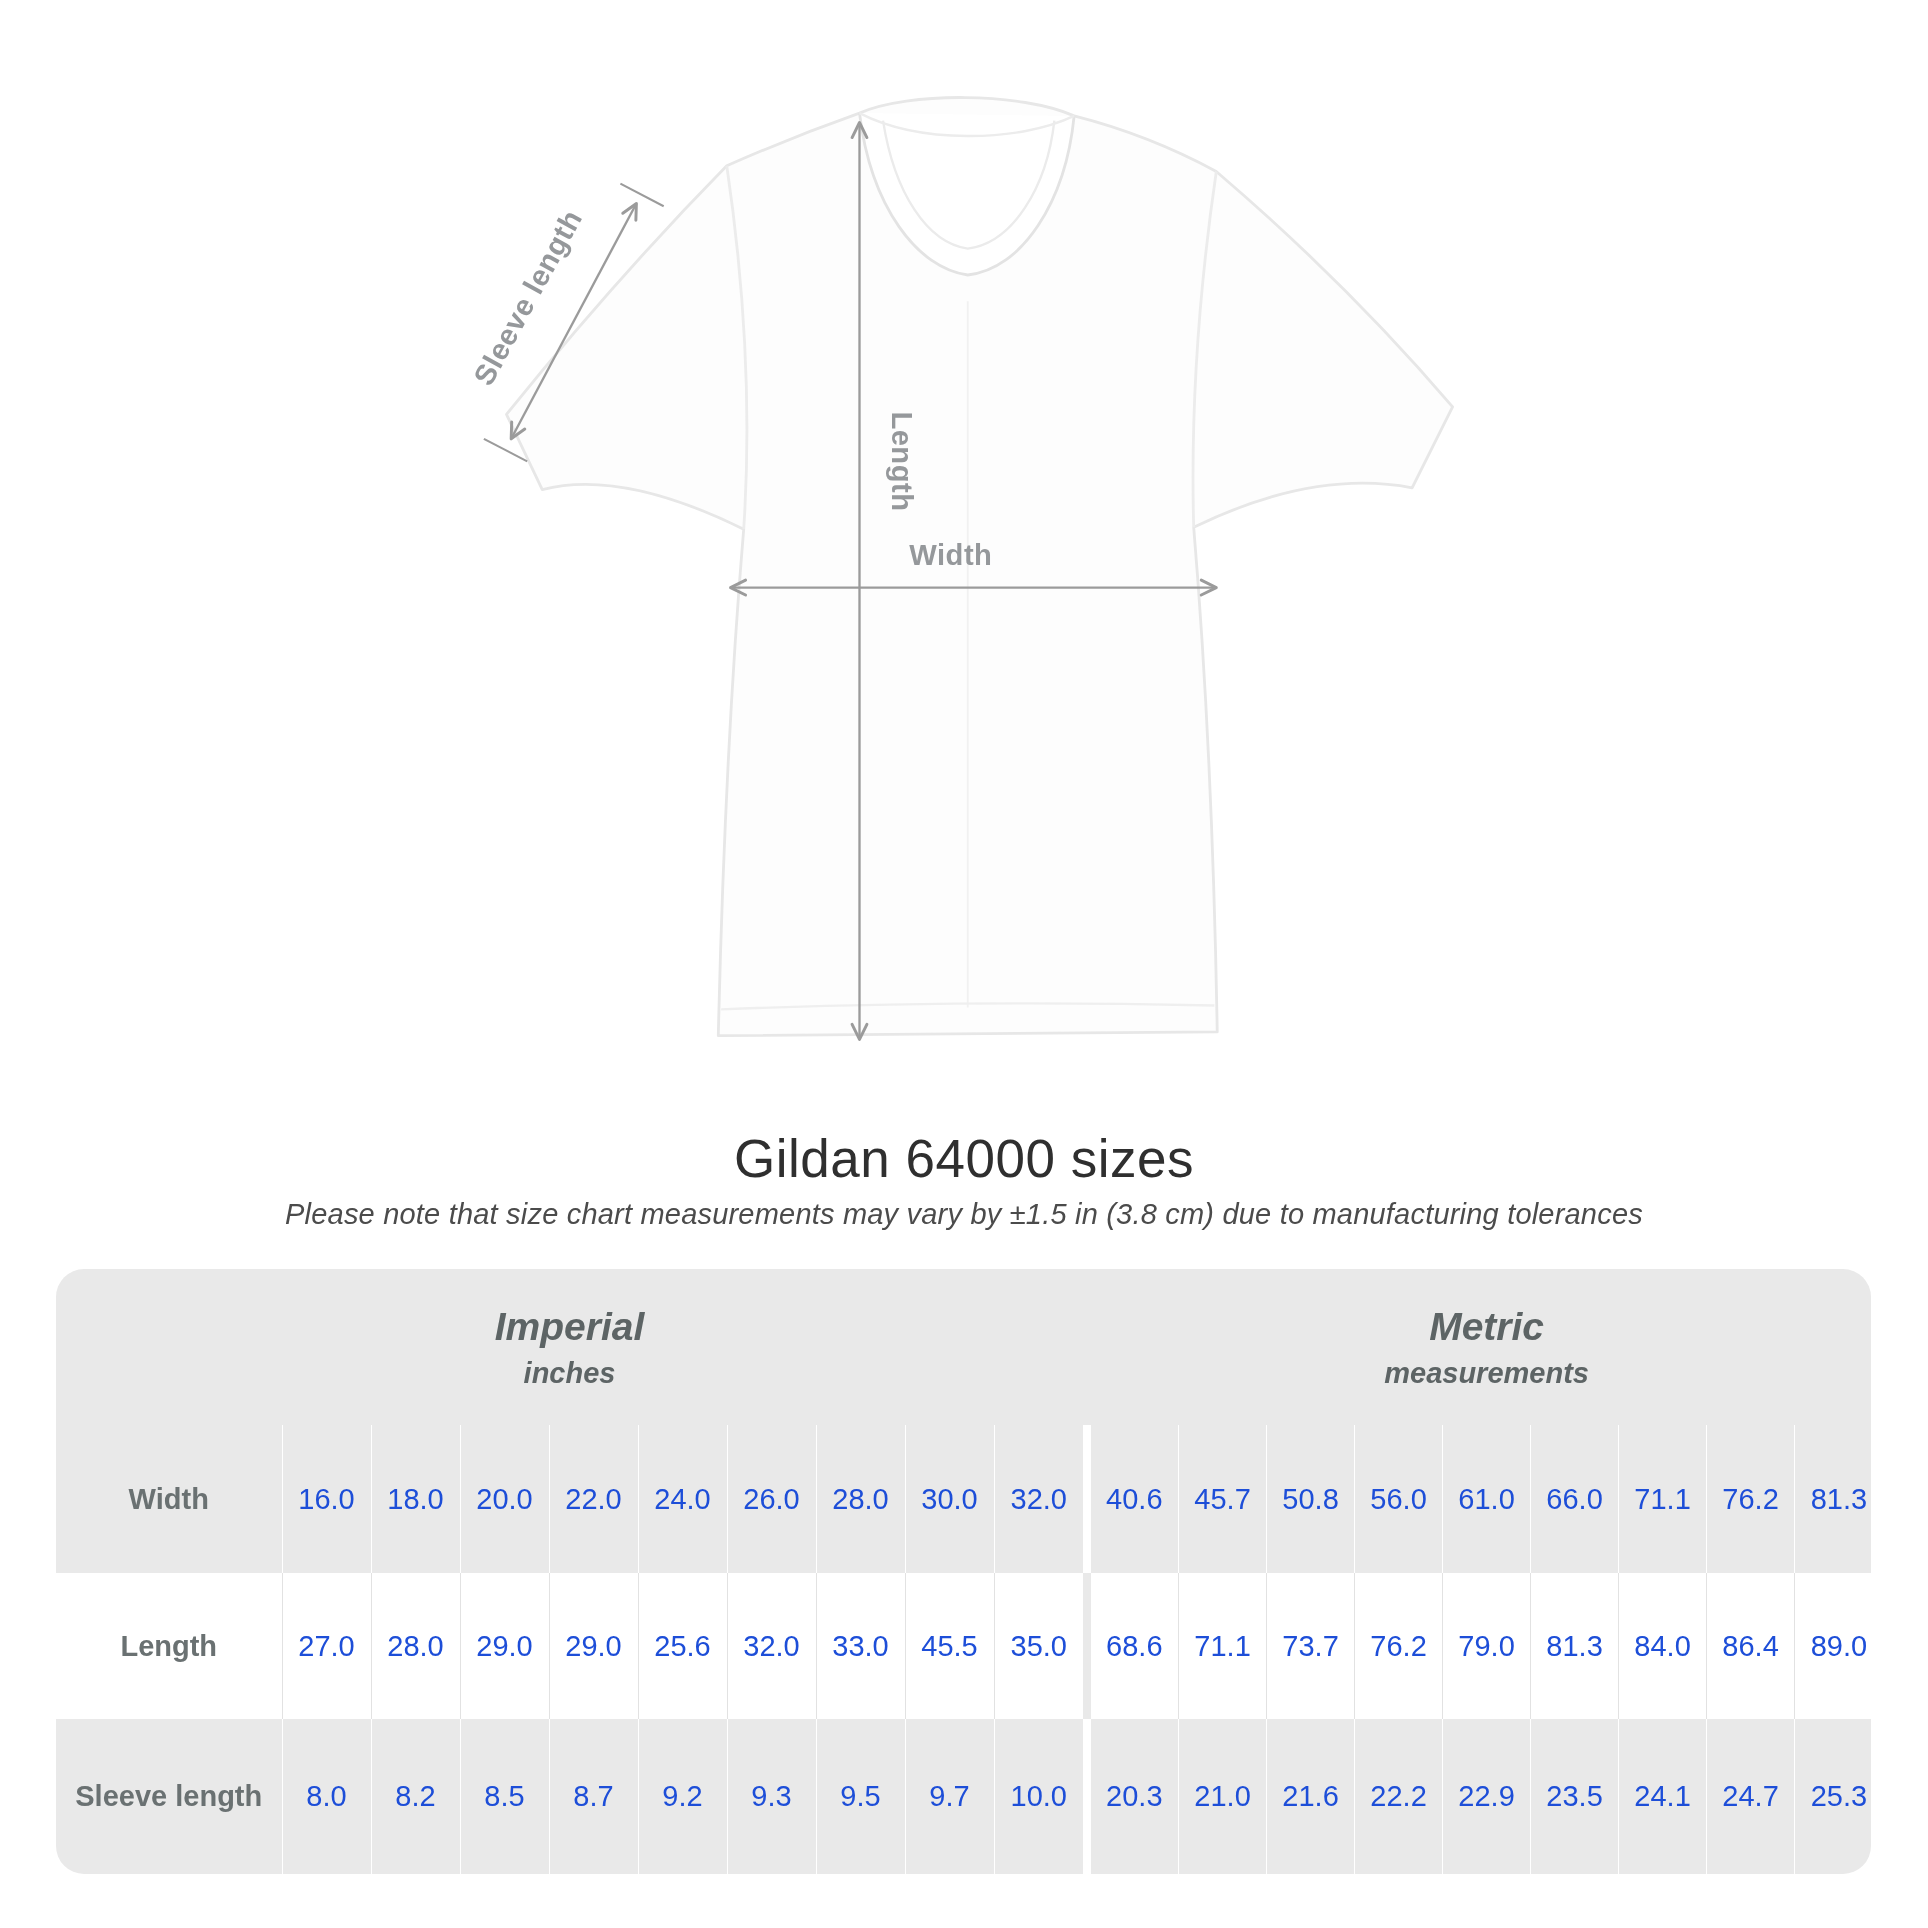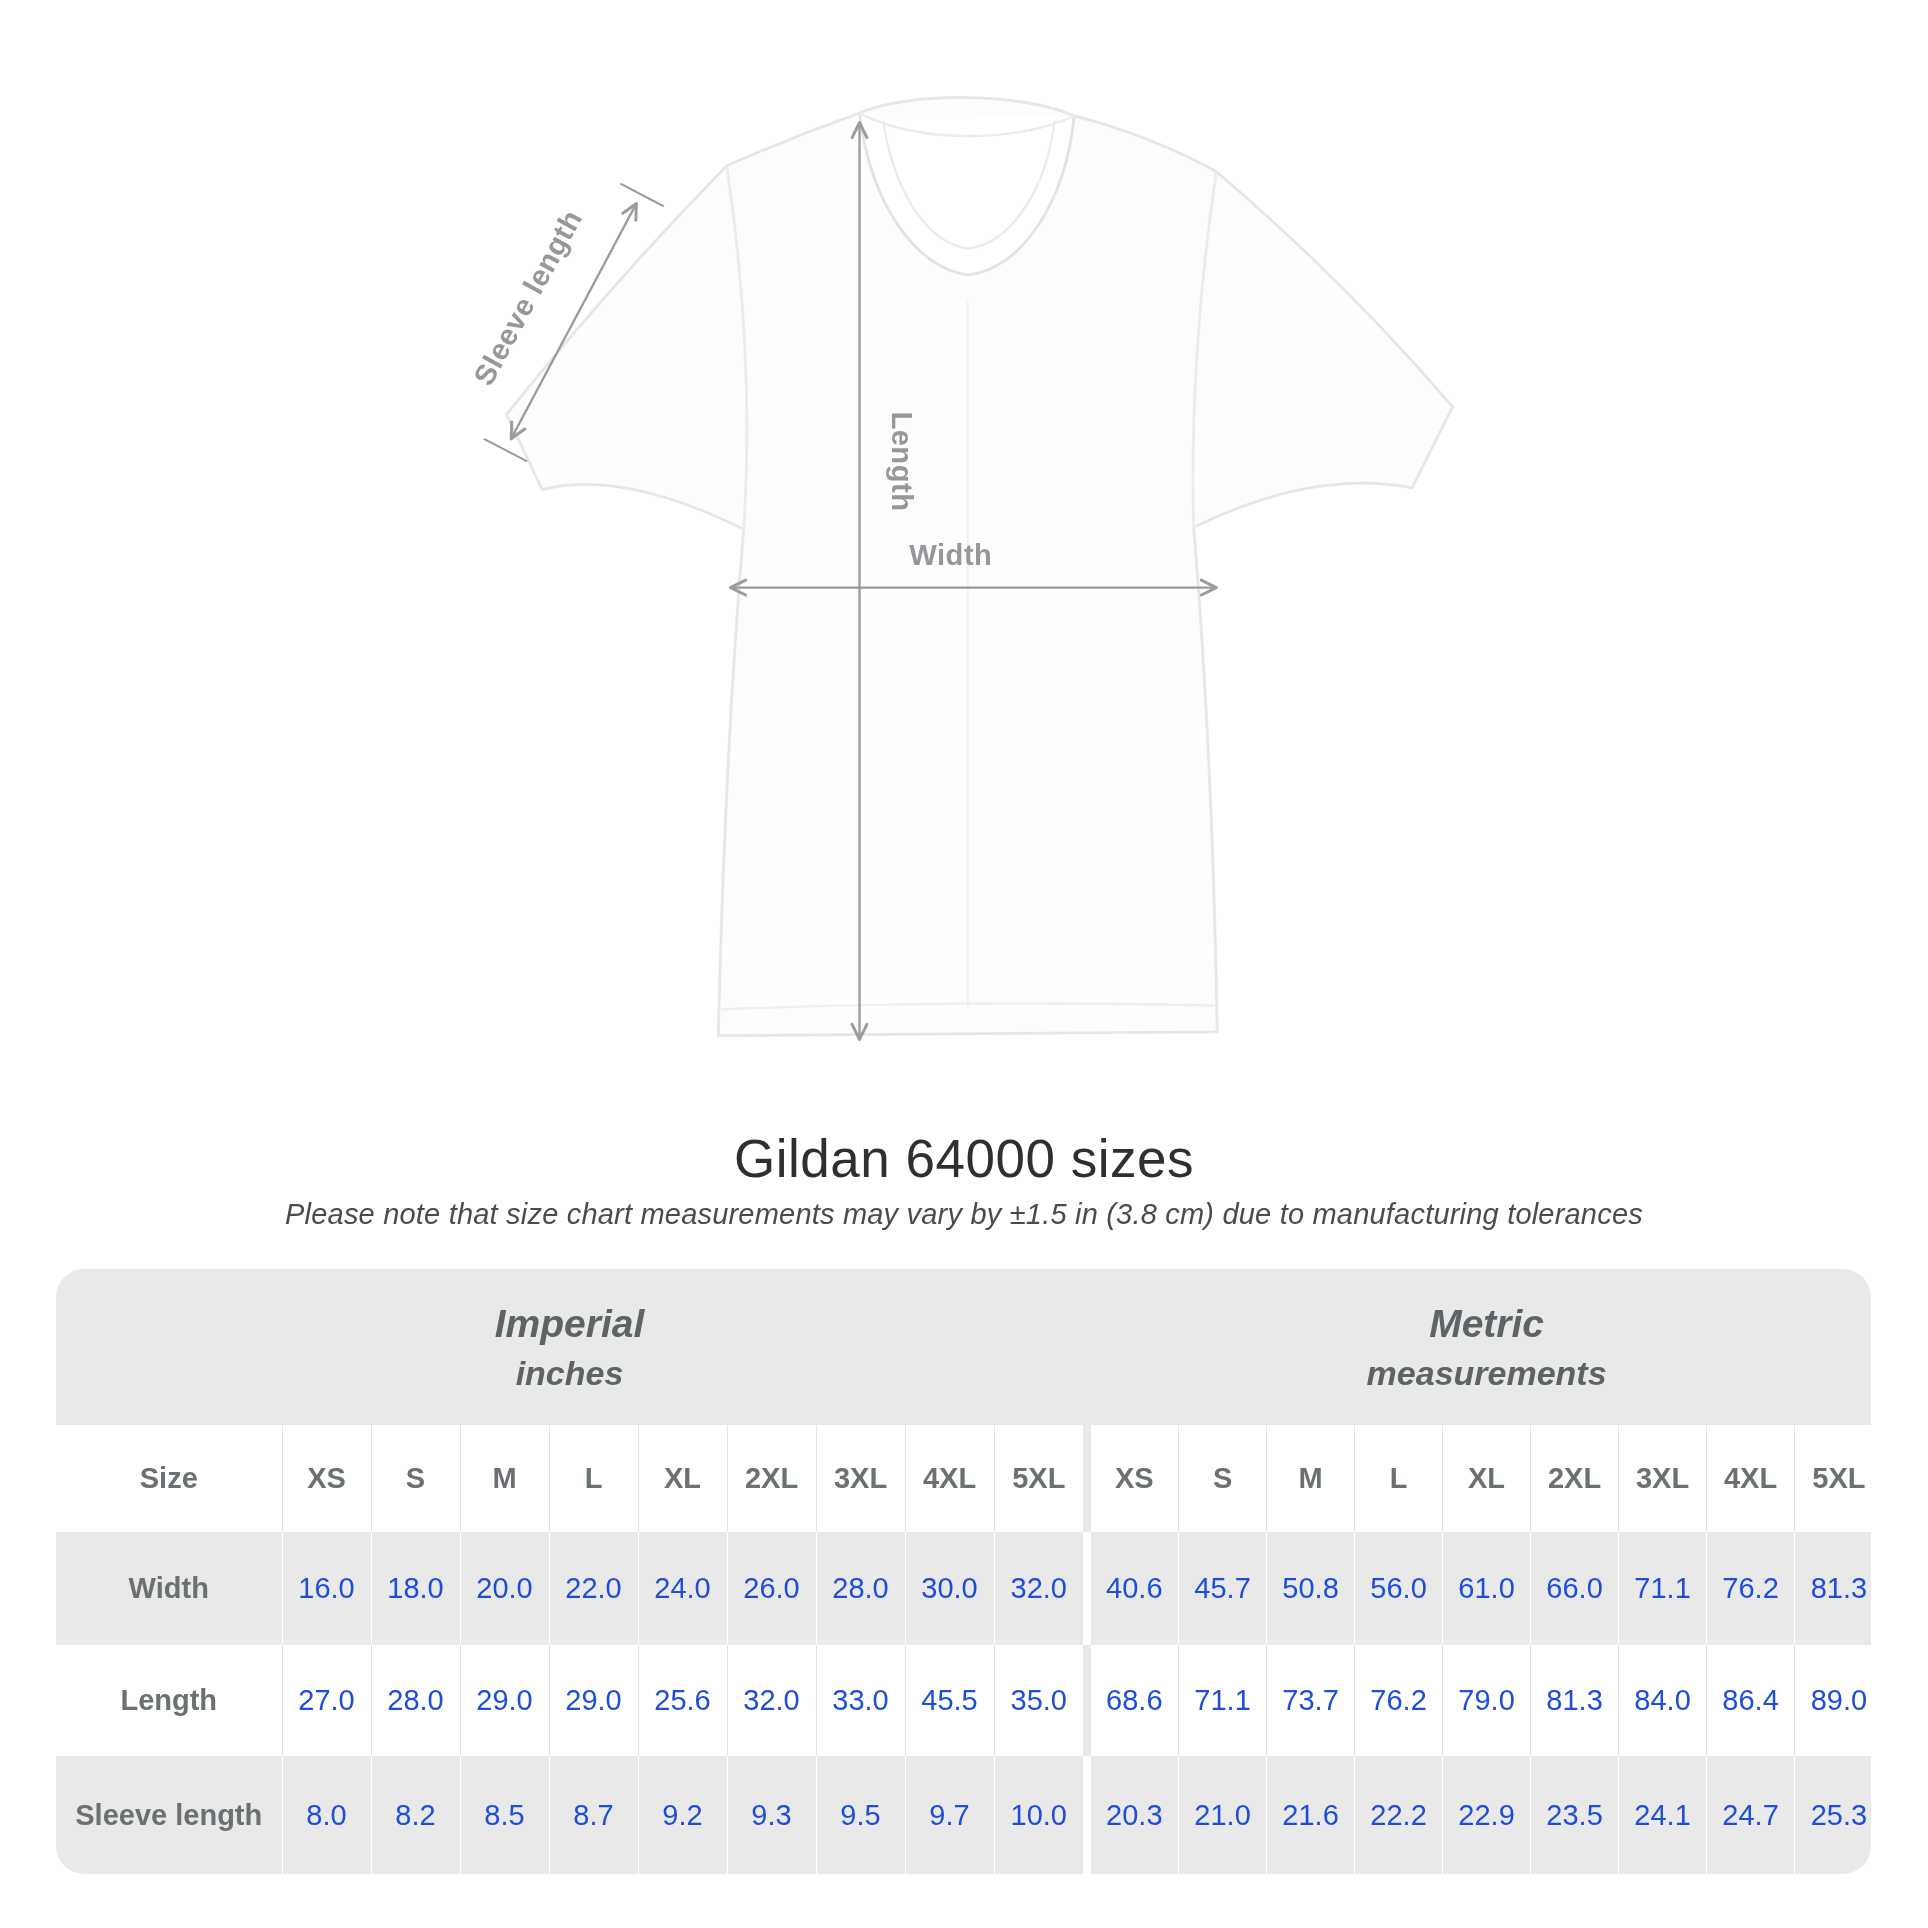--- a/index.html
+++ b/index.html
@@ -25,21 +25,21 @@
     border-radius:28px;overflow:hidden;
   }
   table.sizes{width:100%;height:100%;border-collapse:collapse;table-layout:fixed;}
   table.sizes th,table.sizes td{
     padding:0;text-align:center;vertical-align:middle;
     font-family:"Liberation Sans", sans-serif;
   }
   tr.band{background:#e9e9e9;height:156px;}
   .sec{color:#5d6465;}
   .sec .sec-name{font-size:39px;font-weight:bold;font-style:italic;line-height:1;}
-  .sec .sec-unit{font-size:34px;font-style:italic;margin-top:13px;line-height:1;}
+  .sec .sec-unit{font-size:29px;font-style:italic;margin-top:13px;line-height:1;}
   .sec.imperial{}
   tr.size-row{background:#ffffff;height:107px;}
   tr.r-white{background:#ffffff;height:111px;}
   tr.r-gray{background:#e9e9e9;height:113px;}
   tr.last-row{height:118px;}
   .sh{font-size:29px;font-weight:bold;color:#6a7172;}
   .lbl{font-size:29px;font-weight:bold;color:#6a7172;}
   .v{font-size:29px;font-weight:normal;color:#1d4ed8;}
   
   tr.size-row .sep, tr.r-white .sep{border-left:1.9px solid #e2e2e2;}
@@ -139,42 +139,20 @@
           <th class="sec imperial" colspan="10">
             <div class="sec-name">Imperial</div>
             <div class="sec-unit">inches</div>
           </th>
           <th class="gap"></th>
           <th class="sec metric" colspan="9">
             <div class="sec-name">Metric</div>
             <div class="sec-unit">measurements</div>
           </th>
         </tr>
-        <tr class="size-row" id="sizeRow">
-            <th class="lbl">Size</th>
-            <th class="sh sep">XS</th>
-            <th class="sh sep">S</th>
-            <th class="sh sep">M</th>
-            <th class="sh sep">L</th>
-            <th class="sh sep">XL</th>
-            <th class="sh sep">2XL</th>
-            <th class="sh sep">3XL</th>
-            <th class="sh sep">4XL</th>
-            <th class="sh sep">5XL</th>
-            <td class="gap"></td>
-            <th class="sh sep fm">XS</th>
-            <th class="sh sep">S</th>
-            <th class="sh sep">M</th>
-            <th class="sh sep">L</th>
-            <th class="sh sep">XL</th>
-            <th class="sh sep">2XL</th>
-            <th class="sh sep">3XL</th>
-            <th class="sh sep">4XL</th>
-            <th class="sh sep">5XL</th>
-          </tr>
       </thead>
       <tbody id="bodyRows">
           <tr class="r-gray">
             <td class="lbl">Width</td>
             <td class="v sep">16.0</td>
             <td class="v sep">18.0</td>
             <td class="v sep">20.0</td>
             <td class="v sep">22.0</td>
             <td class="v sep">24.0</td>
             <td class="v sep">26.0</td>

